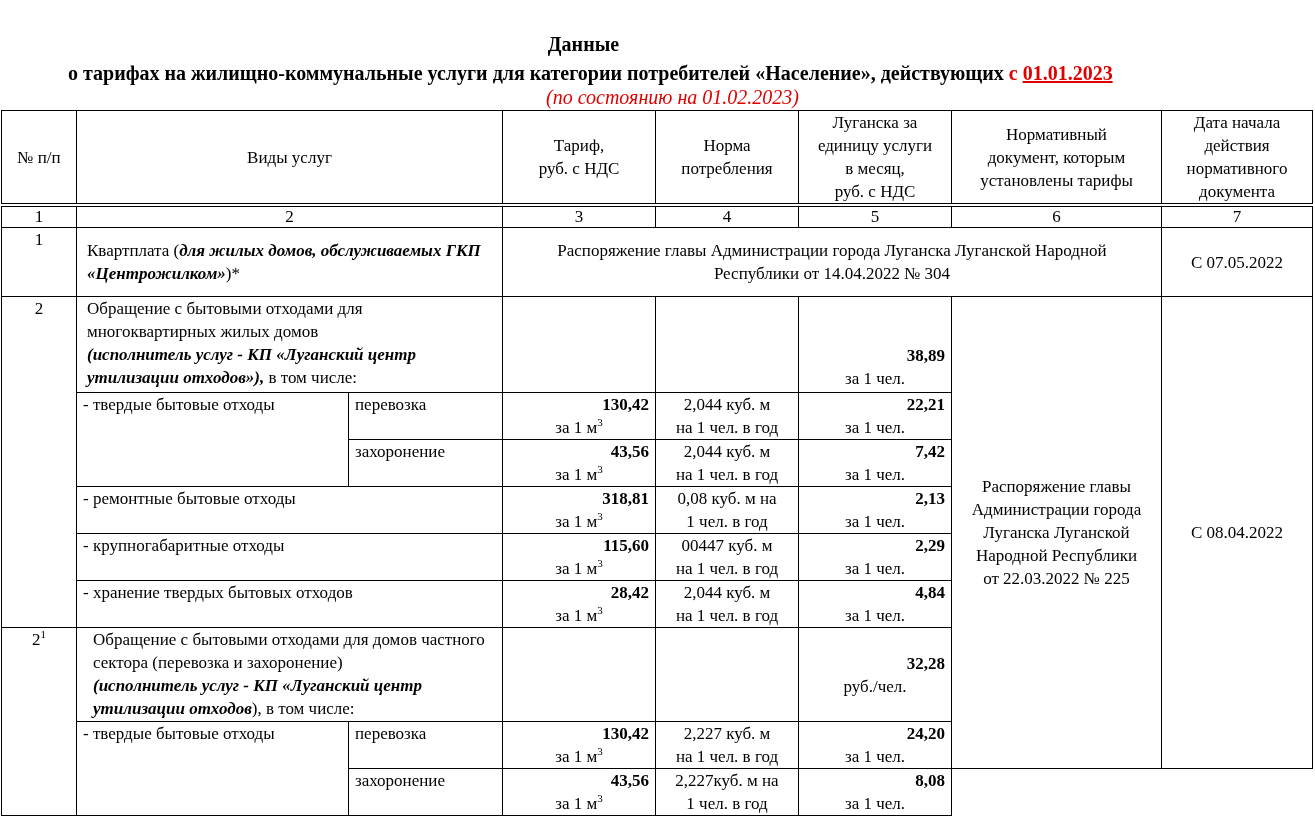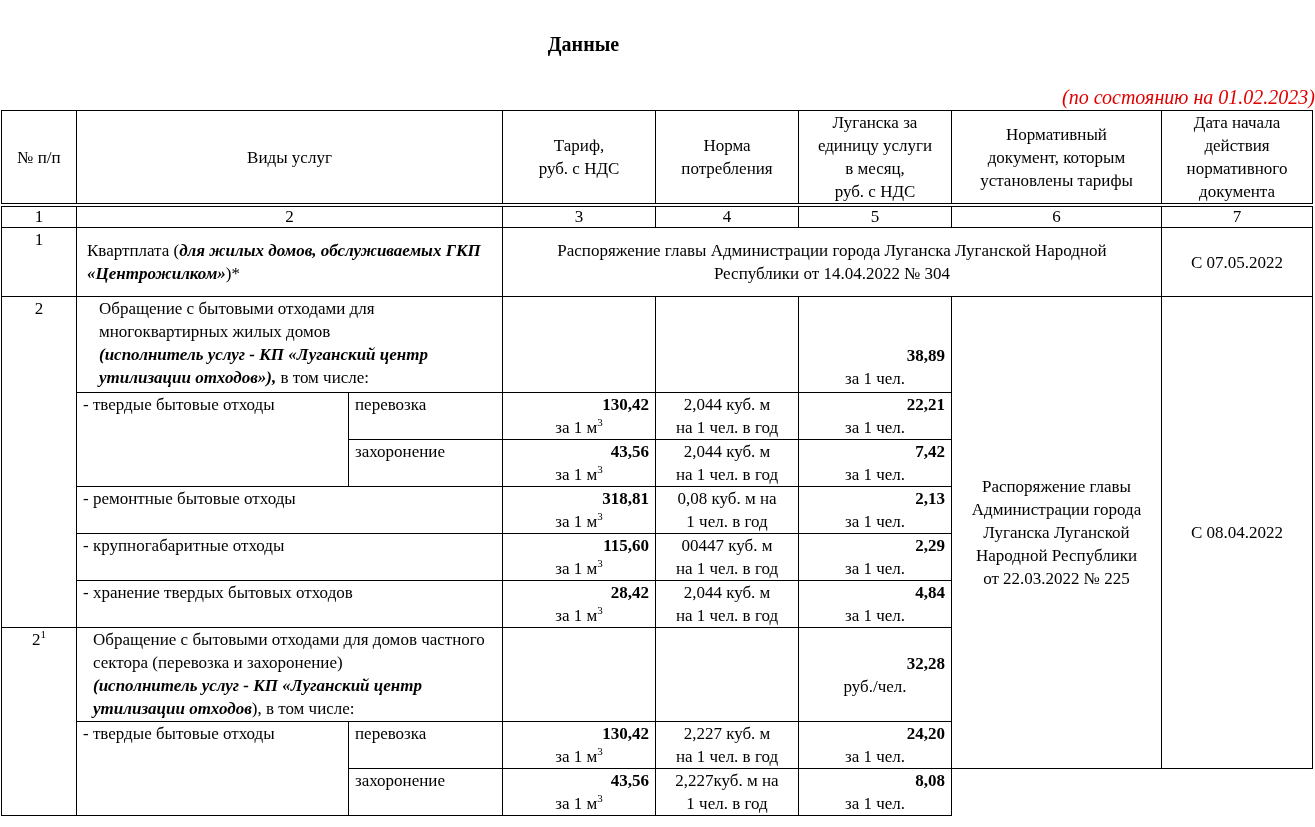--- a/index.html
+++ b/index.html
@@ -12,21 +12,21 @@
     text-align: center; font-weight: bold; font-size: 20px; line-height: 26px;
     padding-left: 30px;
   }
   .title-line2 {
     position: absolute; left: 68px; top: 30px; white-space: nowrap;
     font-weight: bold; font-size: 20px; line-height: 24px;
   }
   .red { color: #e00000; }
   .underline { text-decoration: underline; }
   .title-line3 {
-    position: absolute; left: 0; top: 55px; width: 1315px; text-align: right;
+    position: absolute; left: 0; top: 55px; width: 1315px; text-align: center;
     font-style: italic; font-size: 20px; line-height: 22px; color: #e00000;
     padding-left: 30px; box-sizing: border-box;
   }
 
   table.tariffs {
     position: absolute; left: 1px; top: 110px;
     border-collapse: collapse; table-layout: fixed;
     font-size: 17px; line-height: 23px;
   }
   table.tariffs td, table.tariffs th {
@@ -45,20 +45,23 @@
   .val { font-weight: bold; display: block; text-align: right; }
   .unit { display: block; text-align: center; }
   .bottom { vertical-align: bottom !important; padding-bottom: 2px !important; }
   .doc-cell { text-align: center; vertical-align: middle !important; font-weight: bold; }
 </style>
 </head>
 <body>
 
 <div class="title-block">
   <div class="title-line1">Данные</div>
+  <div class="title-line2">
+    <span>о тарифах на жилищно-коммунальные услуги для категории потребителей «Население», действующих </span><span class="red">с </span><span class="red underline">01.01.2023</span>
+  </div>
   <div class="title-line3">(по состоянию на 01.02.2023)</div>
 </div>
 
 <table class="tariffs">
   <colgroup>
     <col style="width:75px">
     <col style="width:272px">
     <col style="width:154px">
     <col style="width:153px">
     <col style="width:143px">
@@ -102,21 +105,21 @@
     <td class="num-cell">1</td>
     <td colspan="2" class="mid" style="padding-left:10px">
       <span class="b">Квартплата (</span><span class="bi">для жилых домов, обслуживаемых ГКП «Центрожилком»</span><span>)*</span>
     </td>
     <td colspan="4" class="c mid" style="padding:0 30px">Распоряжение главы Администрации города Луганска Луганской Народной Республики от 14.04.2022 № 304</td>
     <td class="c mid b">С 07.05.2022</td>
   </tr>
 
   <tr style="height:96px">
     <td rowspan="7" class="num-cell">2</td>
-    <td colspan="2" style="padding-left:22px">
+    <td colspan="2" style="padding-left:10px">
       <span class="b">Обращение с бытовыми отходами для многоквартирных жилых домов</span><br><span class="bi">(исполнитель услуг - КП «Луганский центр утилизации отходов»),</span><span> в том числе:</span>
     </td>
     <td></td>
     <td></td>
     <td class="bottom">
       <span class="val">38,89</span>
           <span class="unit">за 1 чел.</span>
     </td>
     <td rowspan="9" class="doc-cell" style="padding:0 14px">Распоряжение главы Администрации города Луганска Луганской Народной Республики от 22.03.2022 № 225</td>
     <td rowspan="9" class="c mid b">С 08.04.2022</td>

